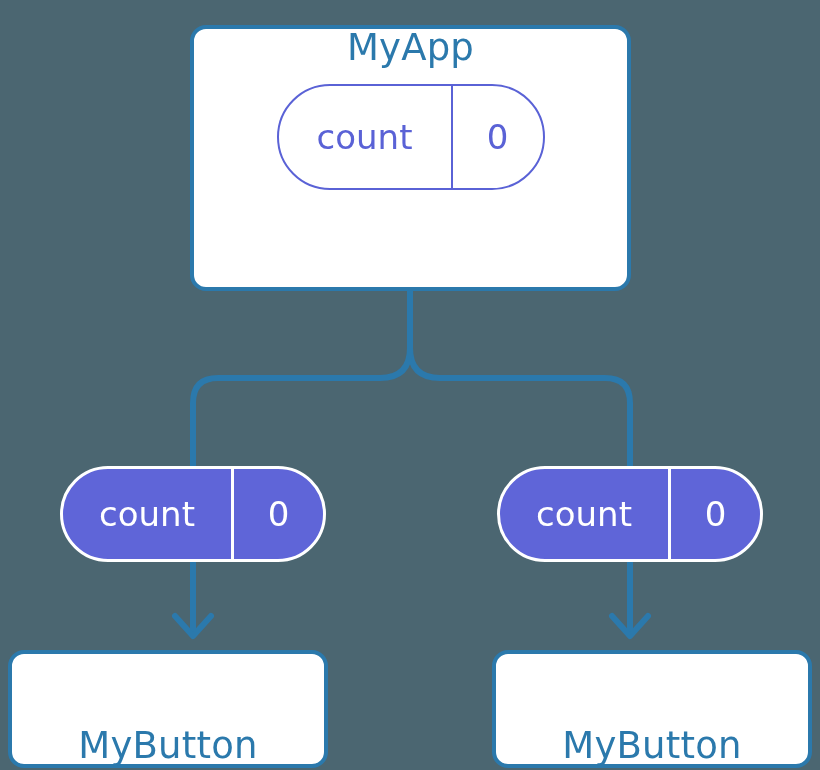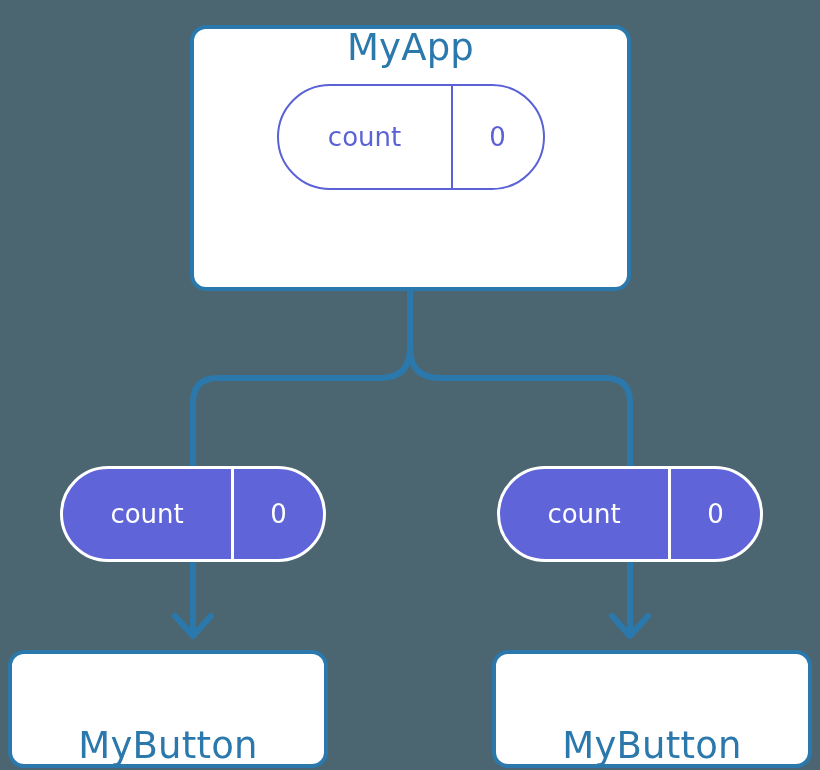--- a/index.html
+++ b/index.html
@@ -79,21 +79,21 @@
     display: flex;
     align-items: stretch;
     border-radius: 999px;
     overflow: hidden;
   }
   .state-pill .pill-key,
   .state-pill .pill-value {
     display: flex;
     align-items: center;
     justify-content: center;
-    font-size: 26px;
+    font-size: 34px;
     line-height: 1;
     white-space: nowrap;
   }
   
   .state-pill.outline {
     border: 2.5px solid #5a62d6;
     background: transparent;
   }
   .state-pill.outline .pill-key,
   .state-pill.outline .pill-value {

